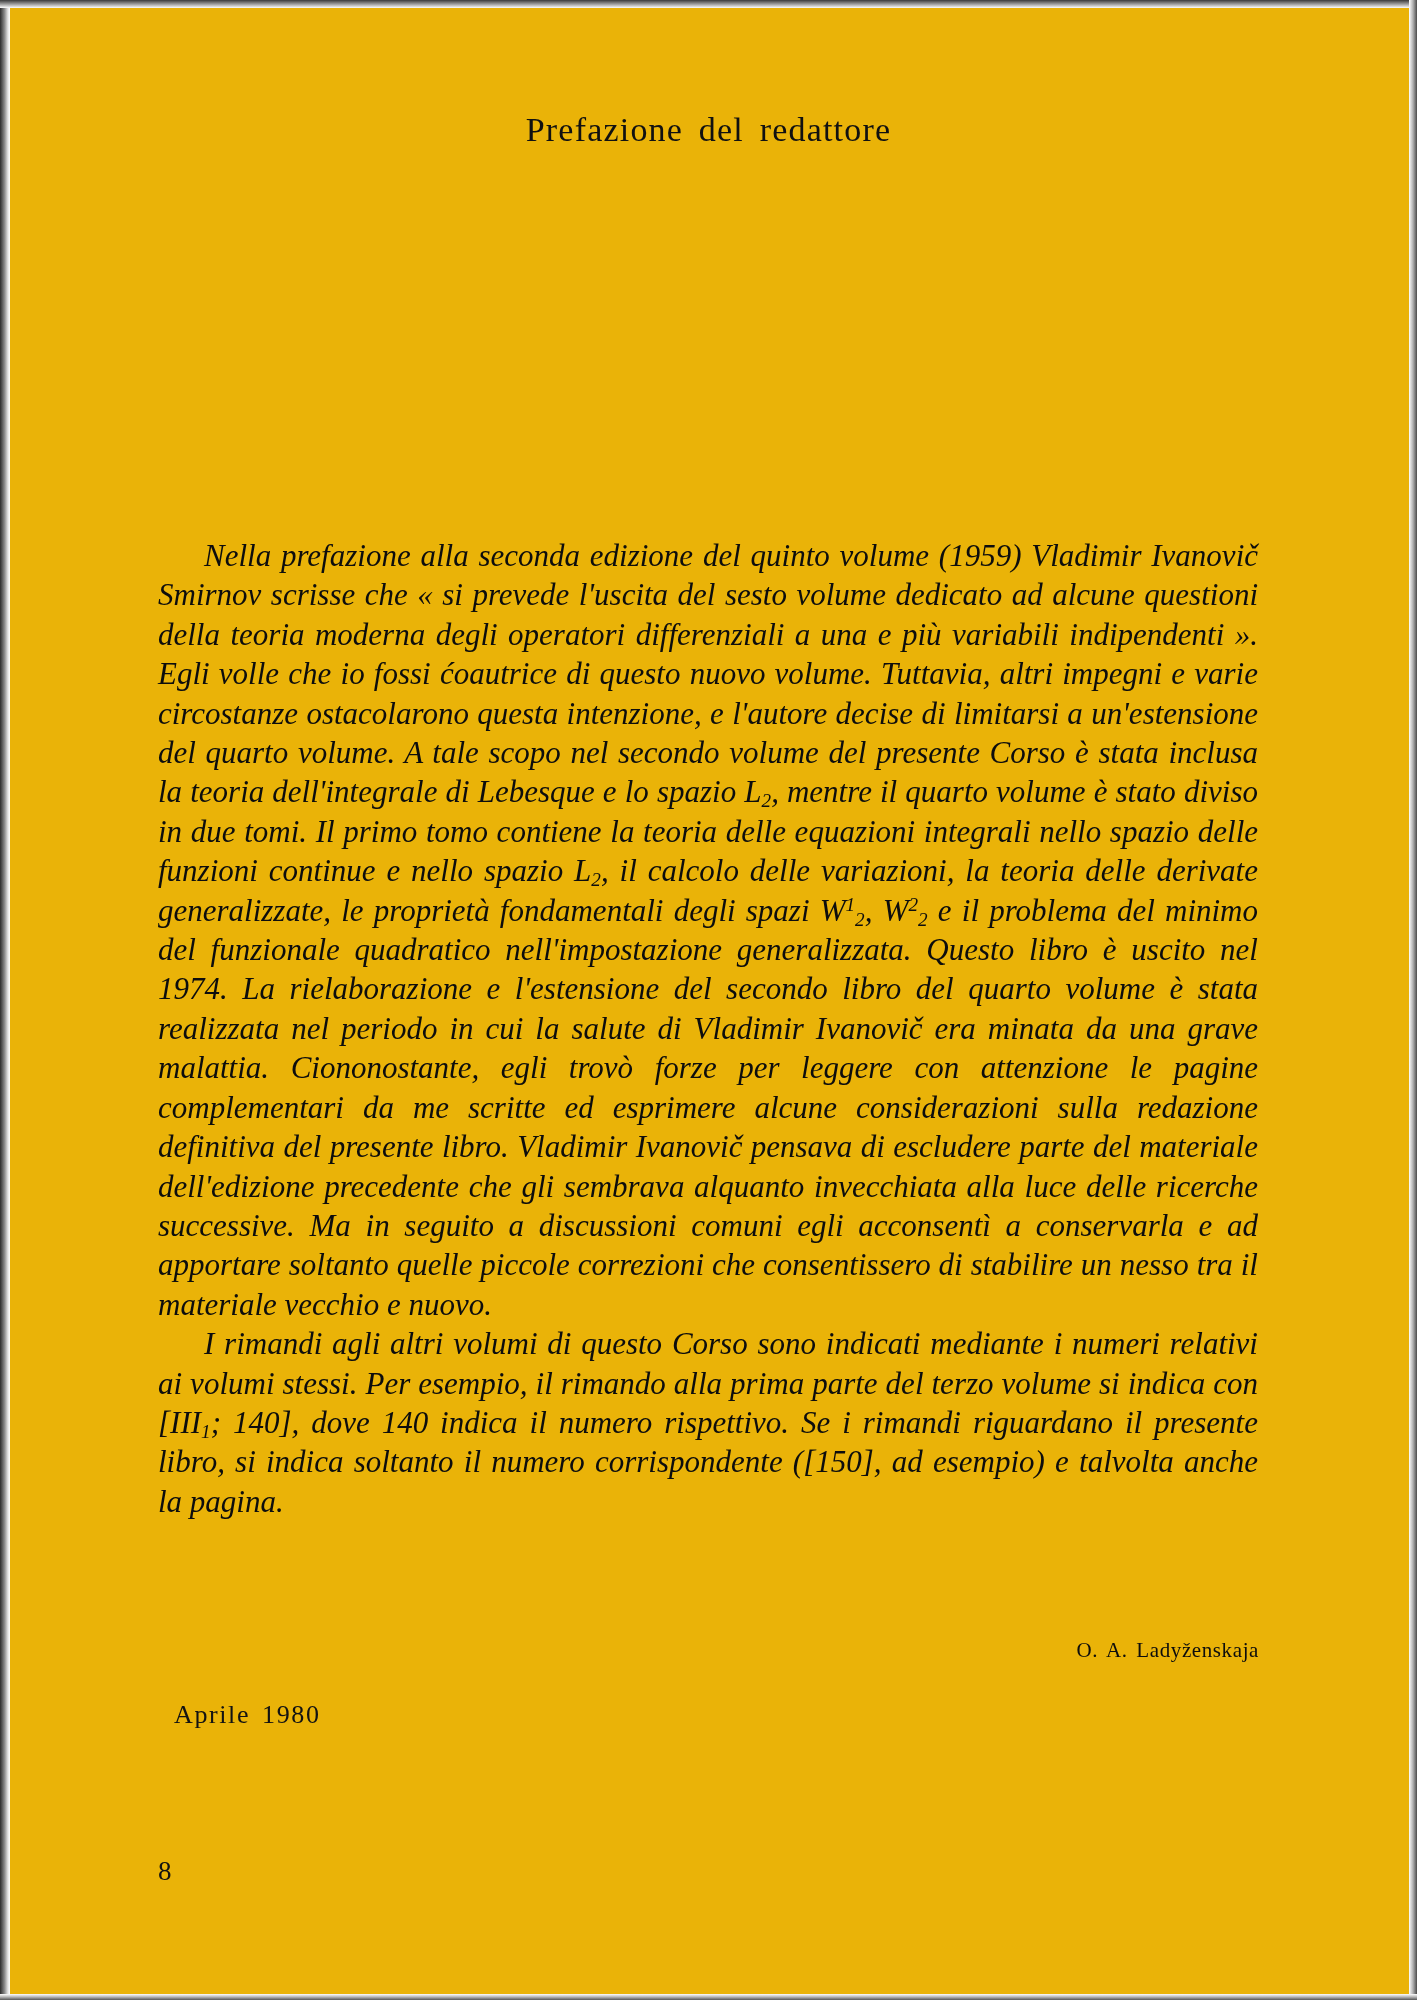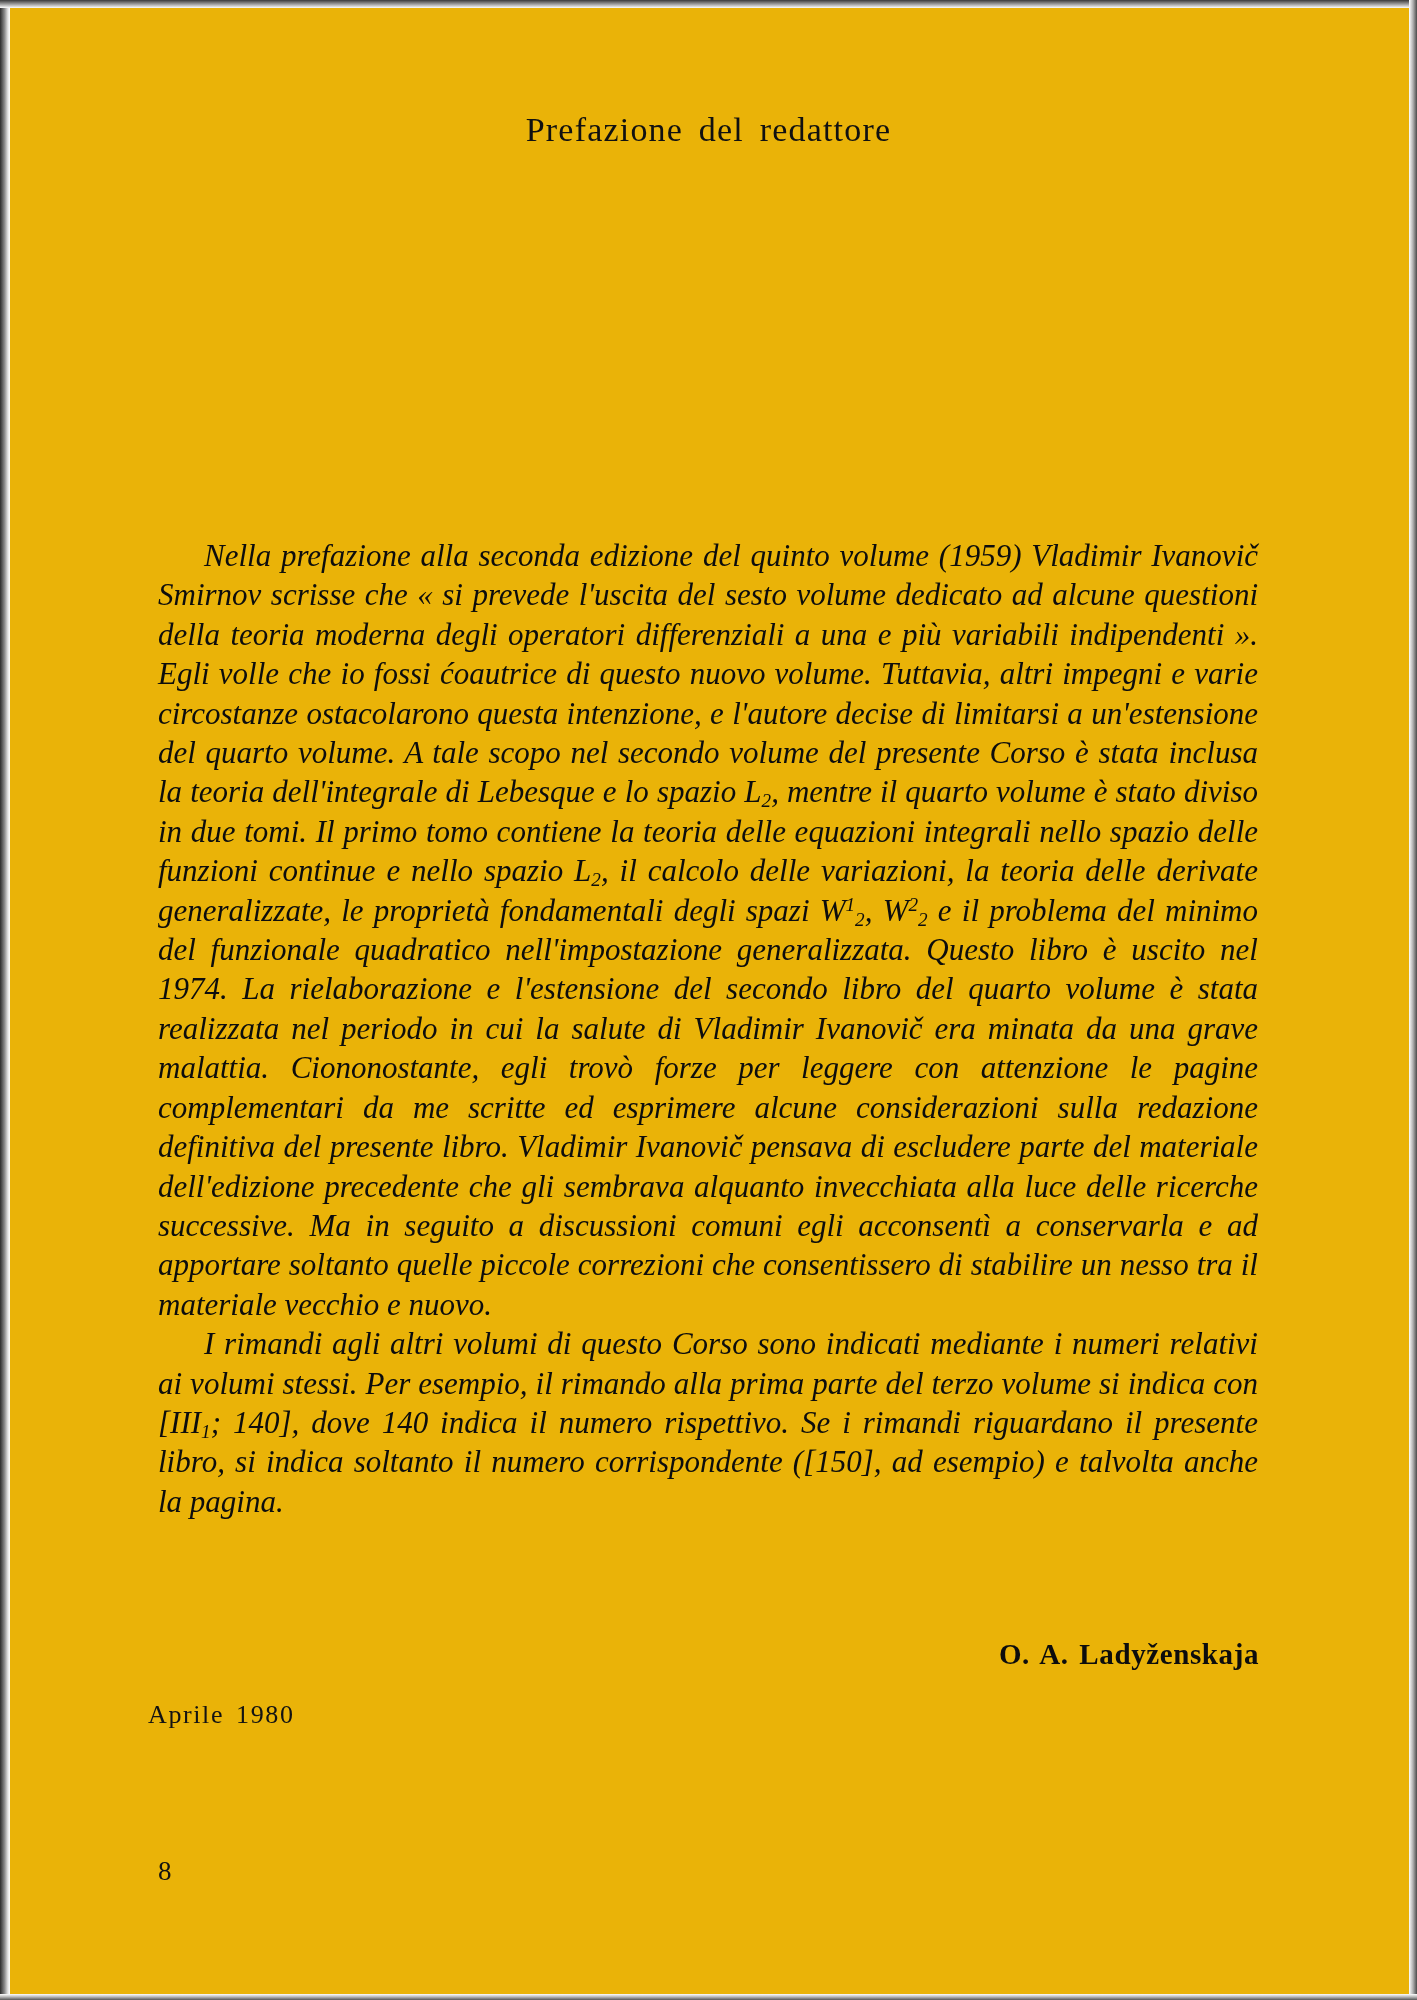--- a/index.html
+++ b/index.html
@@ -96,31 +96,31 @@
   sup { vertical-align: 0.50em; }
   .mathvar {
     font-style: italic;
   }
 
   .signature {
     position: absolute;
     right: 158px;
     top: 1638px;
     font-family: "Liberation Serif", "DejaVu Serif", serif;
-    font-size: 29px;
-    font-weight: 700;
+    font-size: 21px;
+    font-weight: 400;
     color: #0d0d0d;
     letter-spacing: 0.6px;
     word-spacing: 3px;
     white-space: nowrap;
   }
 
   .date-line {
     position: absolute;
-    left: 148px;
+    left: 174px;
     top: 1700px;
     font-family: "Liberation Serif", "DejaVu Serif", serif;
     font-size: 26px;
     color: #131313;
     letter-spacing: 1.6px;
     word-spacing: 4px;
   }
 
   .folio {
     position: absolute;

